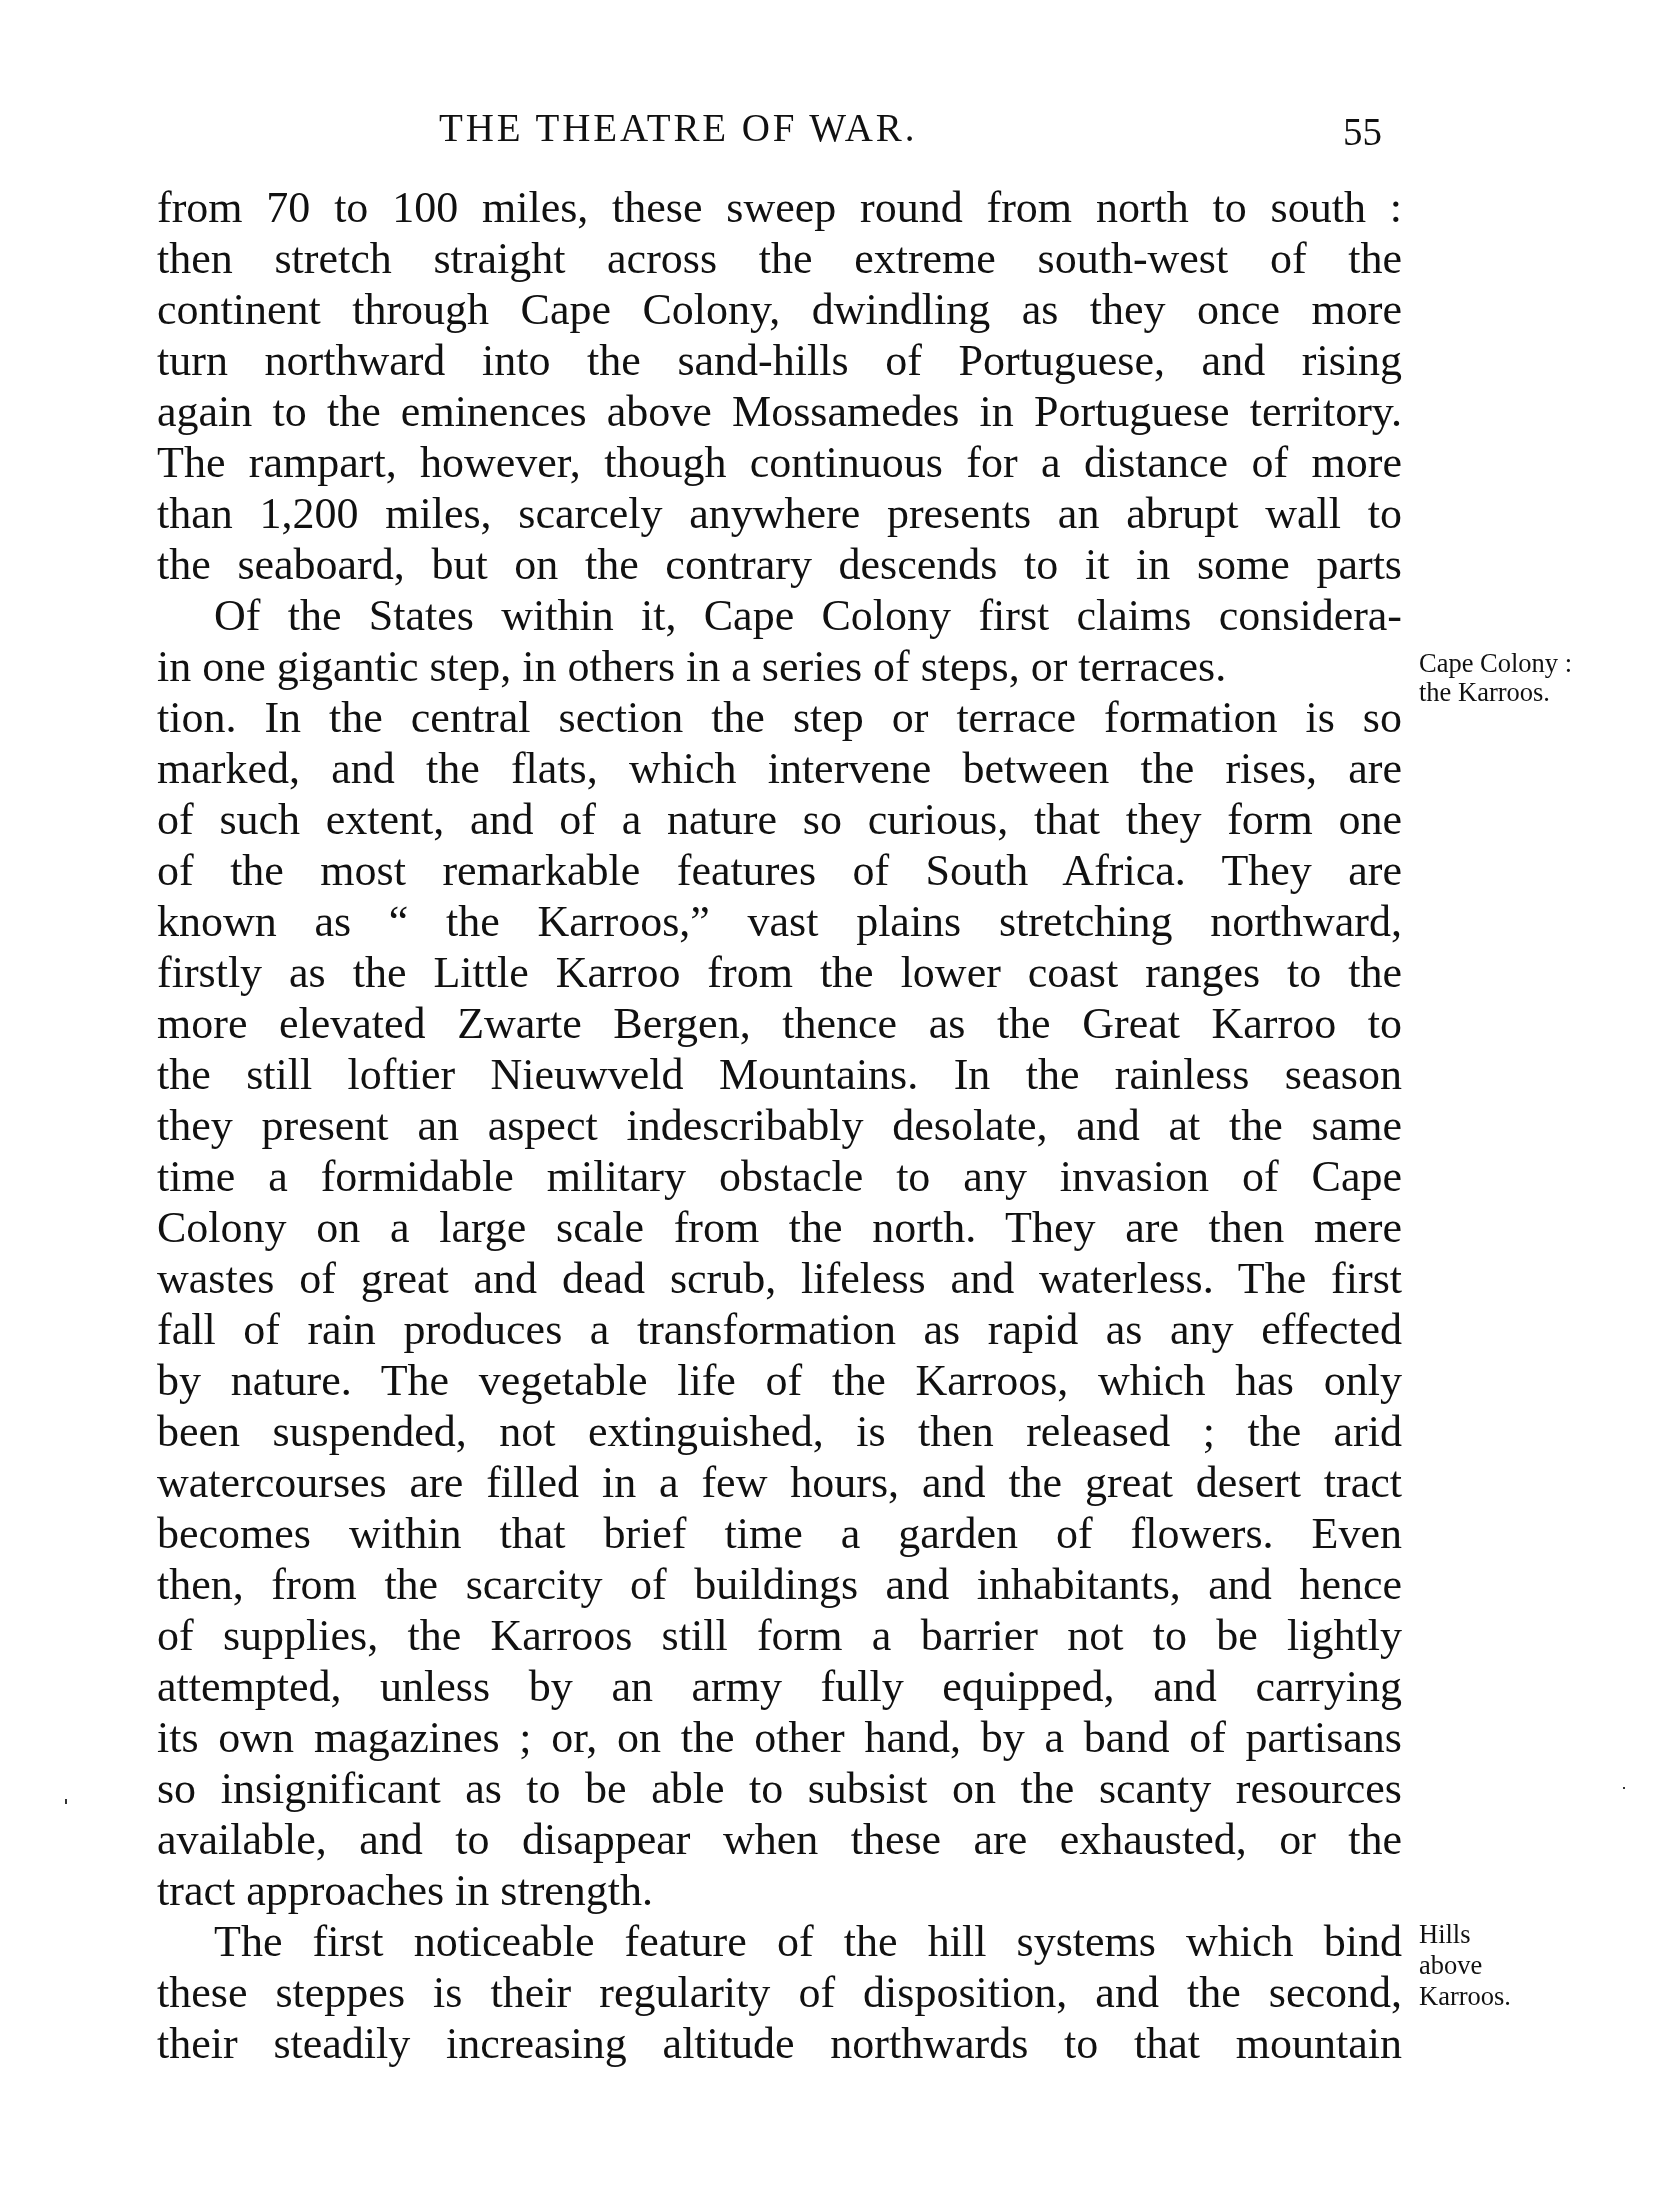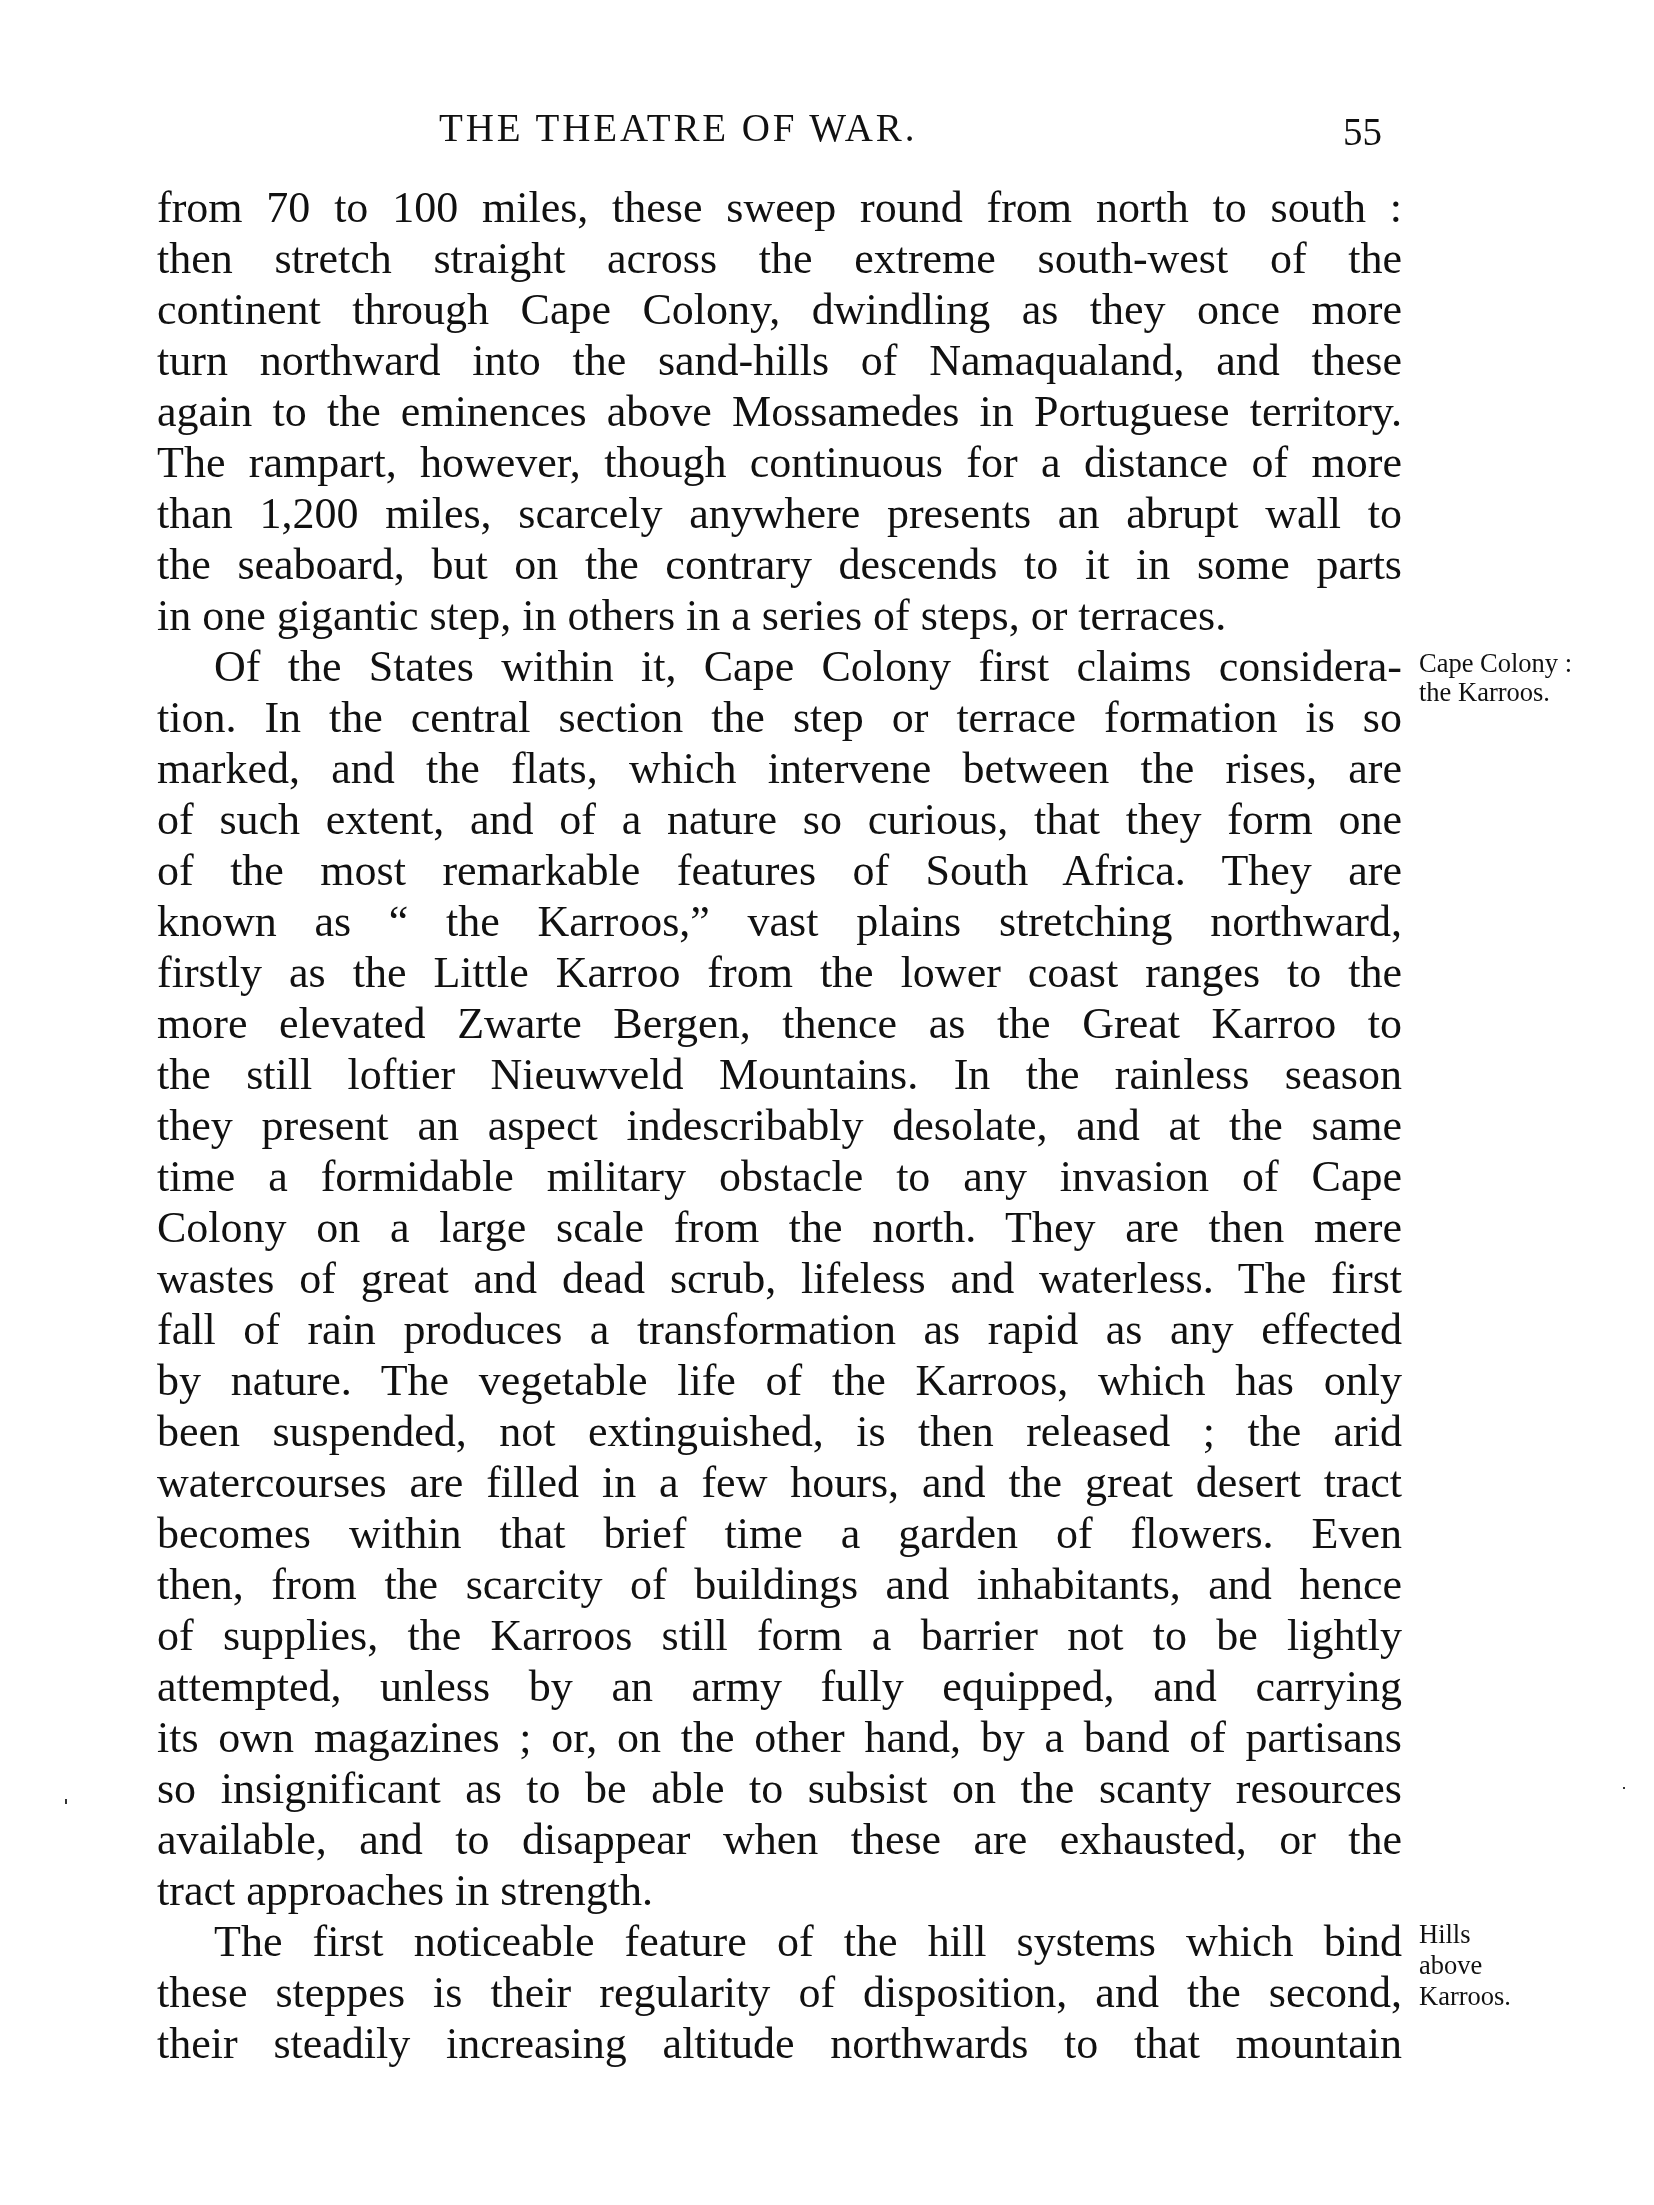--- a/index.html
+++ b/index.html
@@ -86,28 +86,28 @@
   <div class="running-head">
     <span class="running-title">THE THEATRE OF WAR.</span>
     <span class="folio">55</span>
   </div>
 
   <div class="body-text">
 
     <span class="line">from 70 to 100 miles, these sweep round from north to south :</span>
     <span class="line">then  stretch  straight  across  the  extreme  south-west  of  the</span>
     <span class="line">continent through Cape Colony, dwindling as they once more</span>
-    <span class="line">turn northward into the sand-hills of Namaqualand, and these</span>
+    <span class="line">turn northward into the sand-hills of Portuguese, and rising</span>
     <span class="line">again to the eminences above Mossamedes in Portuguese territory.</span>
     <span class="line">The rampart, however, though continuous for a distance of more</span>
     <span class="line">than 1,200 miles, scarcely anywhere presents an abrupt wall to</span>
     <span class="line">the seaboard, but on the contrary descends to it in some parts</span>
+    <span class="line indent">Of the States within it, Cape Colony first claims considera-</span>
+
     <span class="line last">in one gigantic step, in others in a series of steps, or terraces.</span>
-
-    <span class="line indent">Of the States within it, Cape Colony first claims considera-</span>
     <span class="line">tion.  In the central section the step or terrace formation is so</span>
     <span class="line">marked, and the flats, which intervene between the rises, are</span>
     <span class="line">of such extent, and of a nature so curious, that they form one</span>
     <span class="line">of the most remarkable features of South Africa.  They are</span>
     <span class="line">known as “ the Karroos,” vast plains stretching northward,</span>
     <span class="line">firstly as the Little Karroo  from the lower coast ranges to the</span>
     <span class="line">more elevated Zwarte Bergen, thence as the Great Karroo to</span>
     <span class="line">the still loftier Nieuwveld Mountains.  In the rainless season</span>
     <span class="line">they present an aspect indescribably desolate, and at the same</span>
     <span class="line">time a formidable military obstacle to any invasion of Cape</span>

